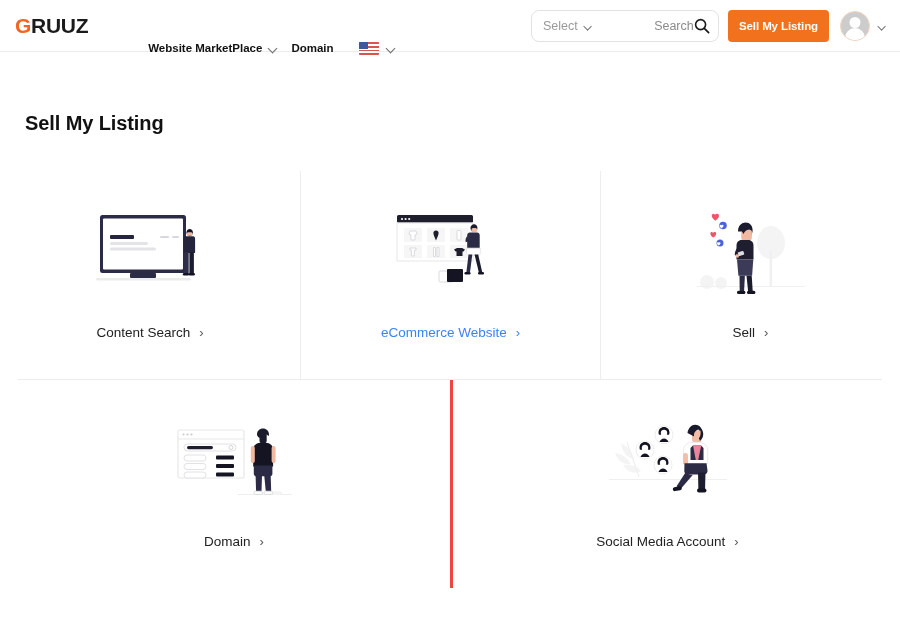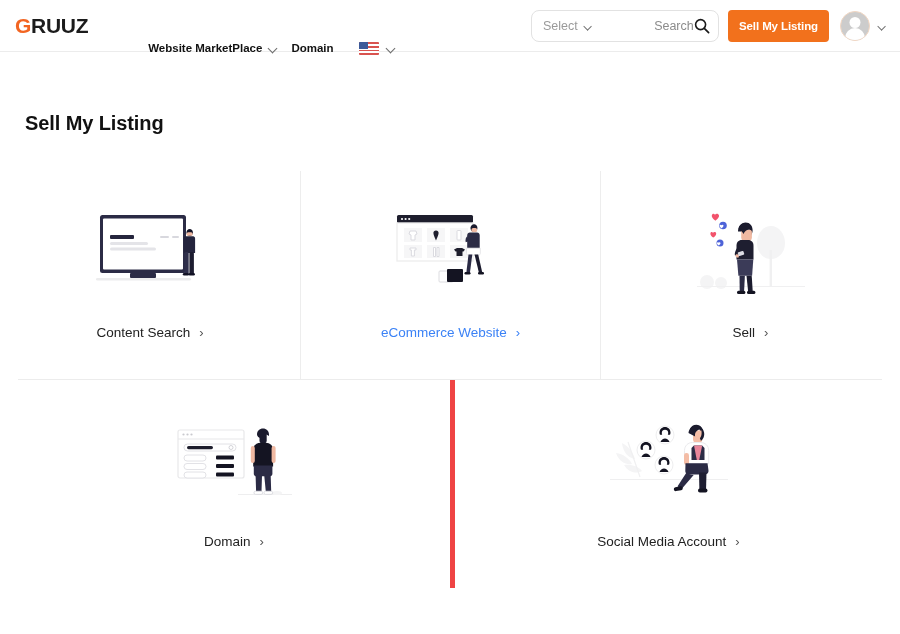--- a/index.html
+++ b/index.html
@@ -235,21 +235,21 @@
     height: 208px;
     display: flex;
     flex-direction: column;
     align-items: center;
     justify-content: flex-start;
     cursor: pointer;
     position: relative;
     padding-top: 28px;
   }
   .grid-top .card + .card { border-left: 1px solid #ededed; }
-  .grid-bottom .card + .card { border-left: 5px solid #ef4444; }
+  .grid-bottom .card + .card { border-left: 3px solid #ef4444; }
 
   .illus {
     height: 110px;
     width: 100%;
     display: flex;
     align-items: center;
     justify-content: center;
   }
   .card-label {
     margin-top: 16px;

